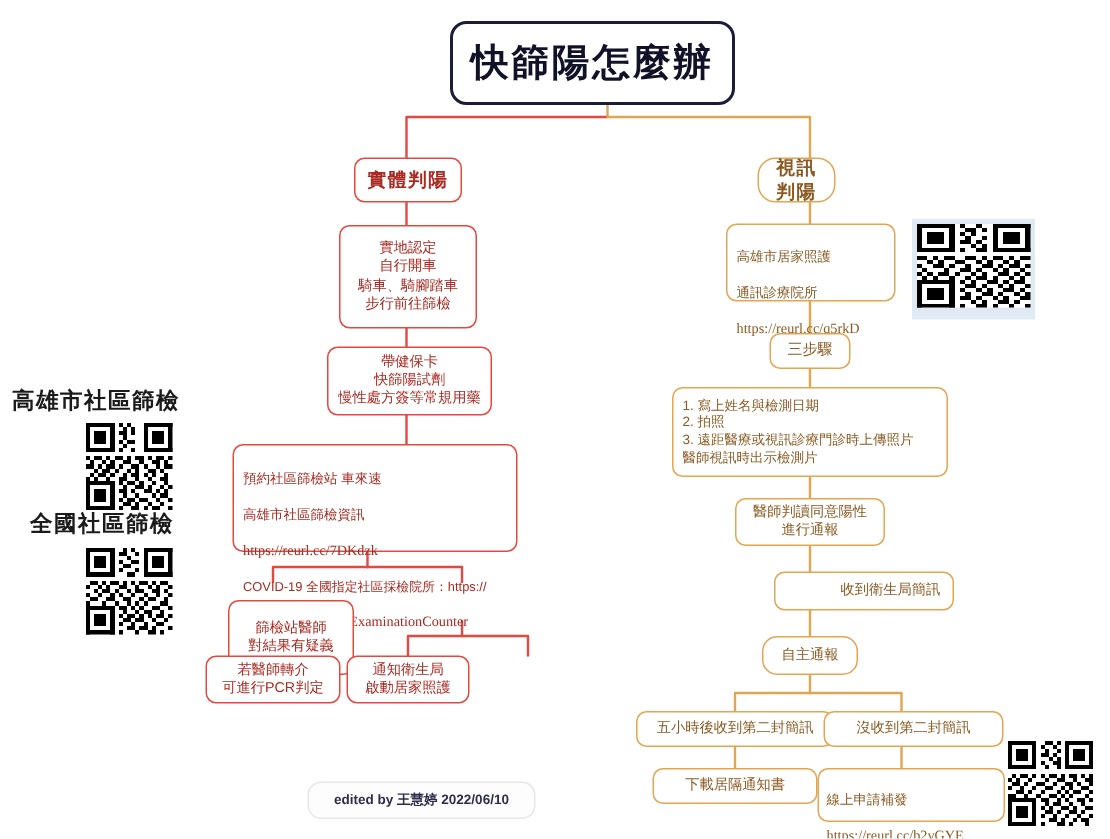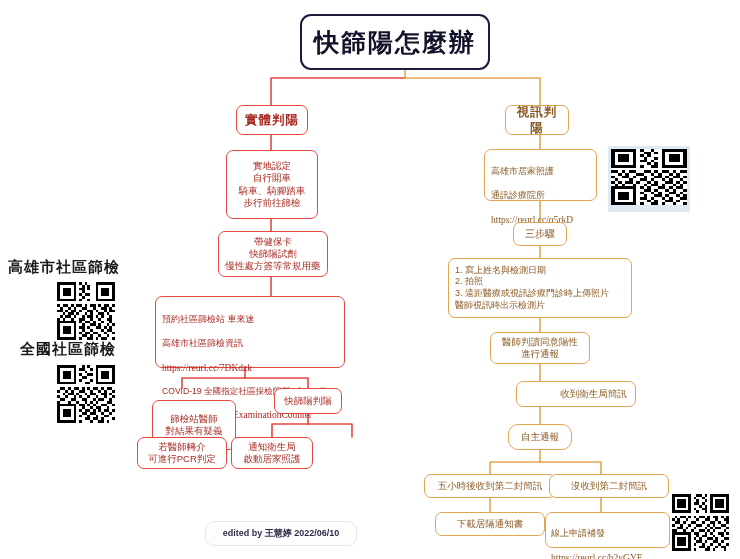--- a/index.html
+++ b/index.html
@@ -152,27 +152,26 @@
     <div style="font-size:8.6px;">COVID-19 全國指定社區採檢院所：https://</div>
     <div class="serif" style="font-size:9.5px;">antiflu.cdc.gov.tw/ExaminationCounter</div>
   </div>
 
   <div class="node red" style="left:140px; top:400px; width:84px; height:50px;margin-left:12px;">篩檢站醫師
 對結果有疑義</div>
 
   <div class="node red" style="left:137px; top:437px; width:90px; height:32px;">若醫師轉介
 可進行PCR判定</div>
 
-  <div class="node red" style="left:274px; top:388px; width:68px; height:26px;">快篩陽判陽</div>
 
   <div class="node red" style="left:231px; top:437px; width:82px; height:32px;">通知衛生局
 啟動居家照護</div>
 
 
-  <div class="node orange head" style="left:505px; top:105px; width:64px; height:30px;">視訊判陽</div>
+  <div class="node orange head" style="left:505px; top:105px; width:52px; height:30px;border-radius:12px;">視訊判陽</div>
 
   <div class="node orange left-align" style="left:484px; top:149px; width:113px; height:52px; display:block; padding:4px 6px;">
     <div style="font-size:9px;">高雄市居家照護</div>
     <div style="font-size:9px;">通訊診療院所</div>
     <div class="serif" style="font-size:9.5px;">https://reurl.cc/q5rkD</div>
   </div>
 
   <div class="node orange" style="left:513px; top:222px; width:54px; height:24px; font-size:10px;">三步驟</div>
 
   <div class="node orange left-align" style="left:448px; top:258px; width:184px; height:60px; font-size:9px; display:flex; align-items:center;">1. 寫上姓名與檢測日期

